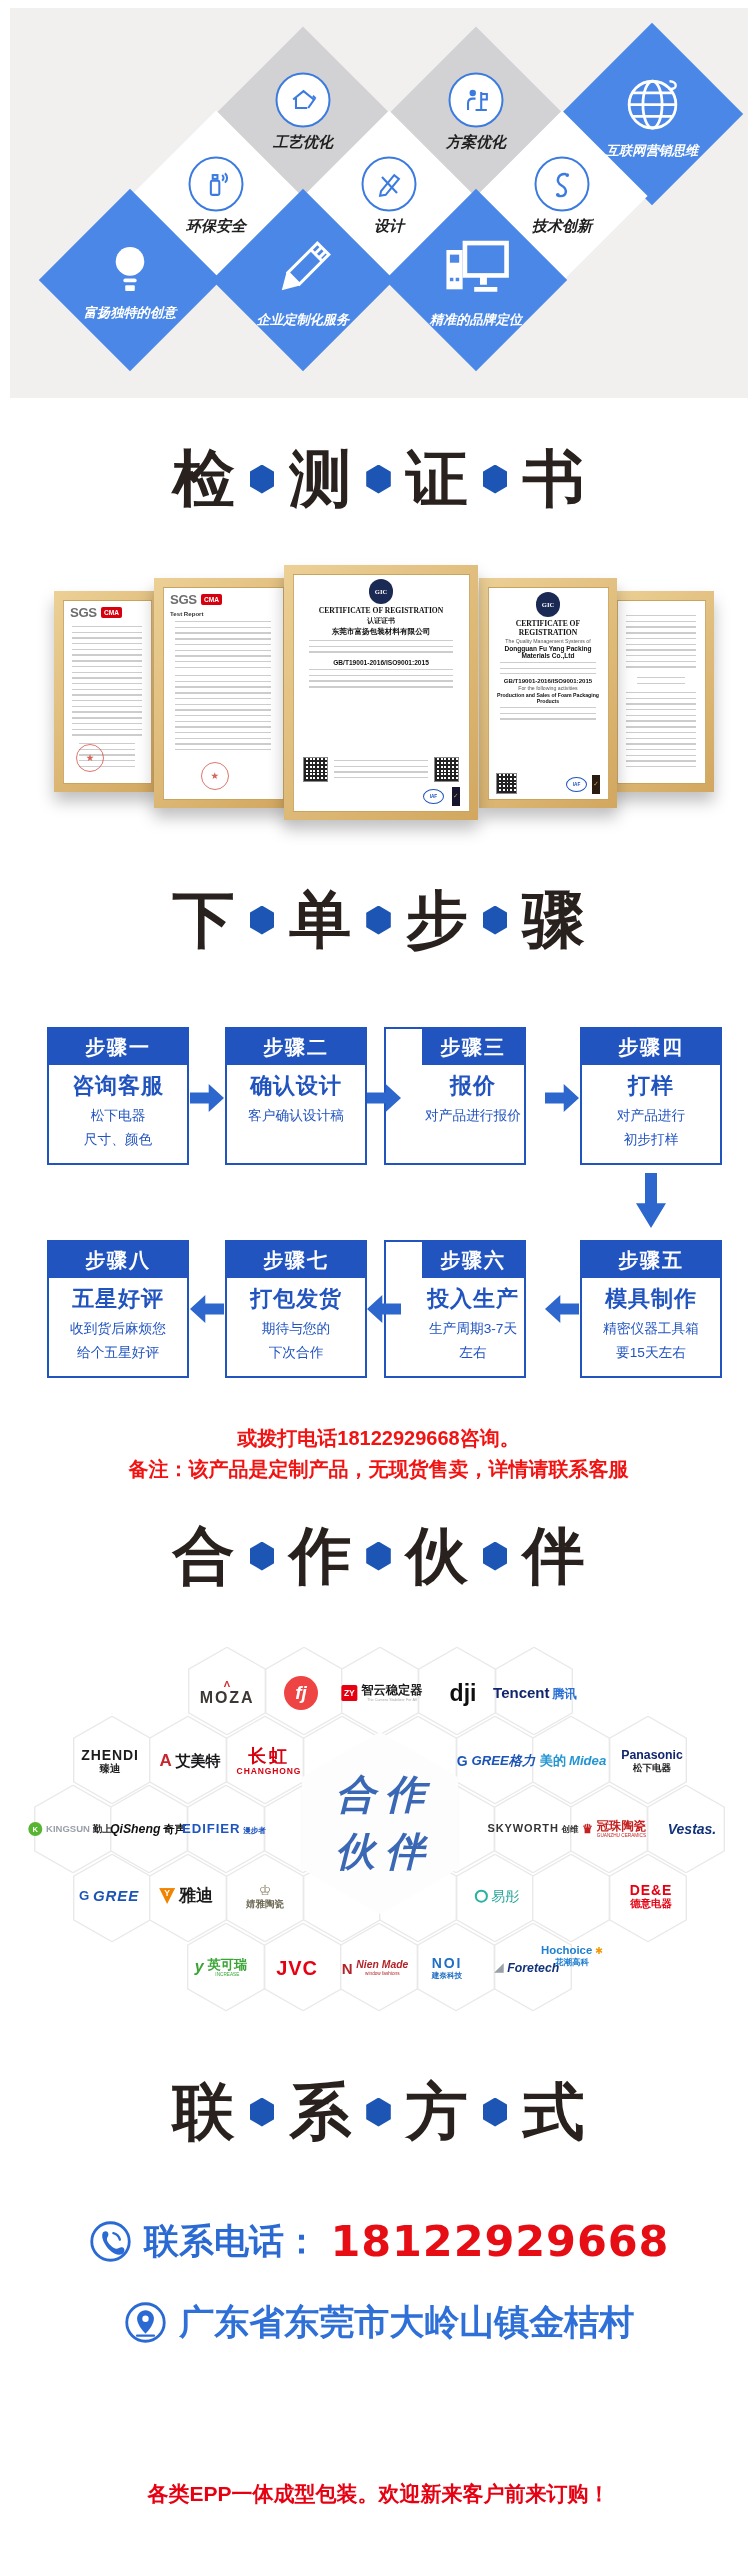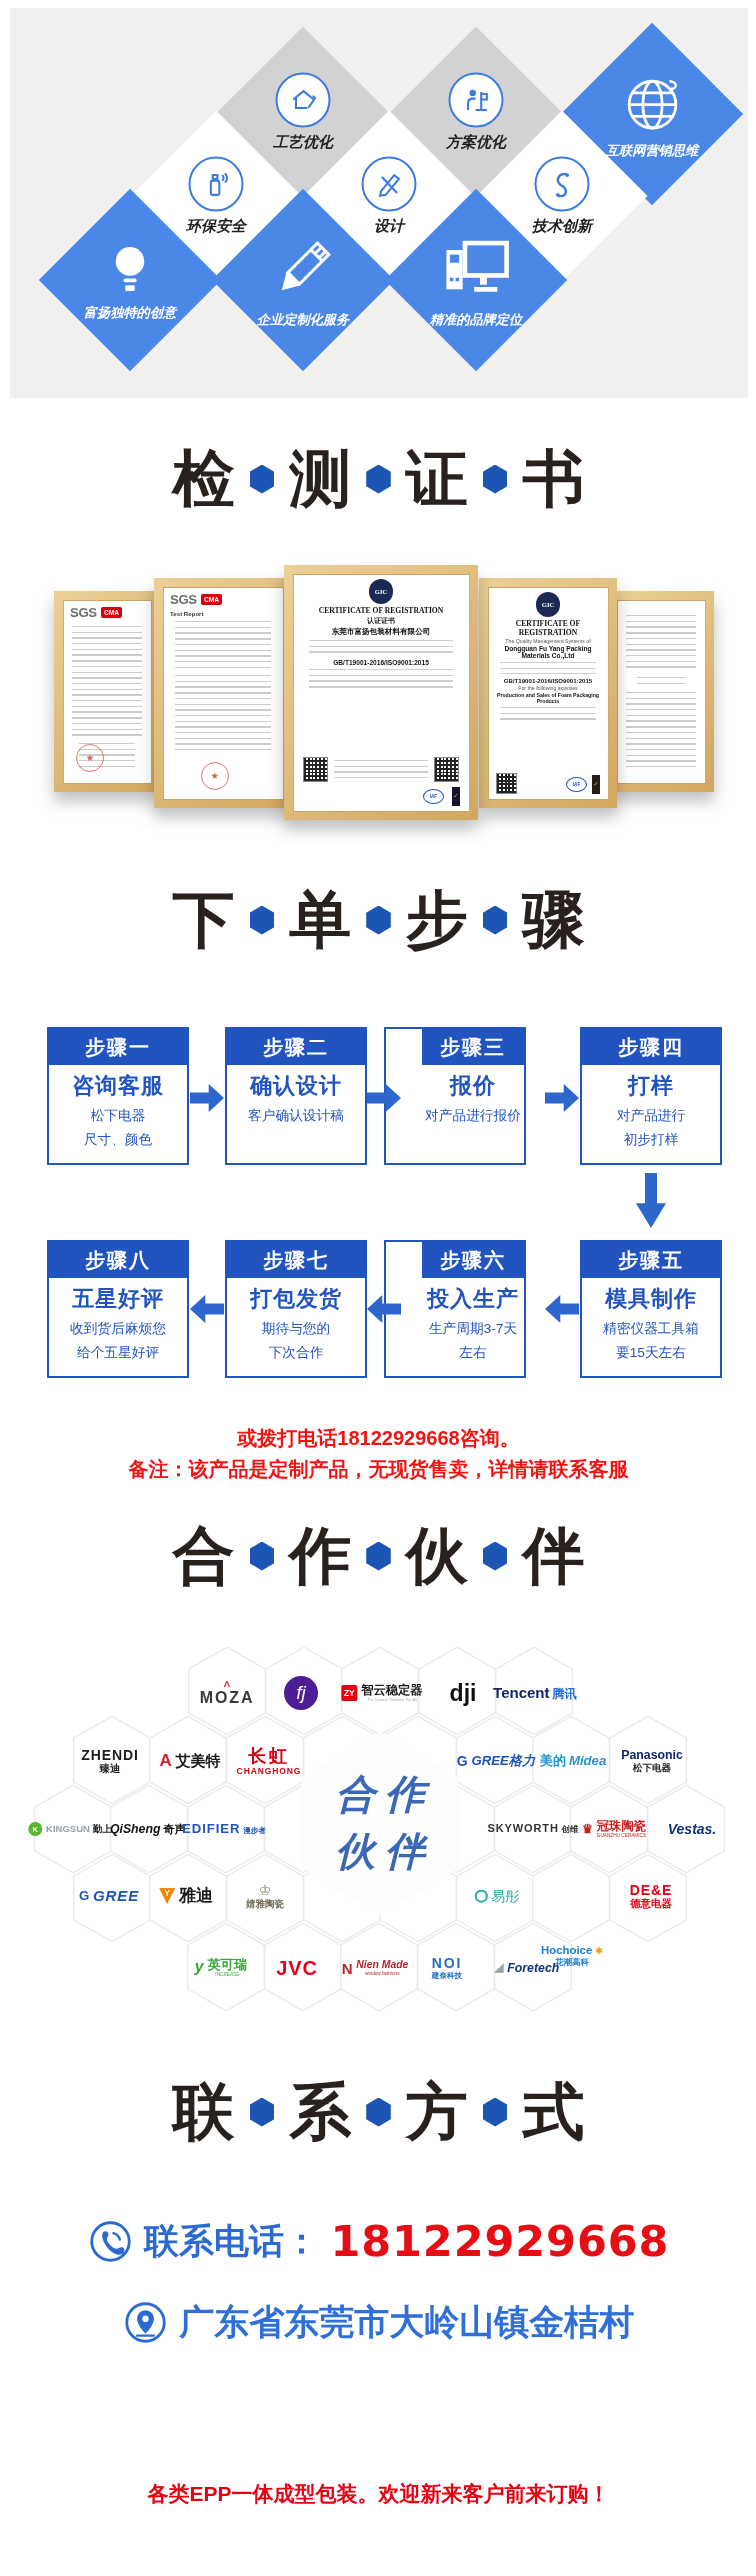--- a/index.html
+++ b/index.html
@@ -506,21 +506,21 @@
     <div>
         <div class="partner stack" style="left: 227px; top: 1693px;">
           <span style="color: rgb(207, 42, 42); font-size: 9.5px; font-weight: 800; line-height: 1.05;">Λ</span>
           <span class="p-col">
             <span class="p-row">
               <span style="color: rgb(61, 56, 53); font-size: 16px; font-weight: 800; letter-spacing: 1.9px; line-height: 1.05;">MOZA</span>
             </span>
           </span>
         </div>
         <div class="partner" style="left: 301px; top: 1693px;">
-          <span style="display: flex; align-items: center; justify-content: center; width: 34px; height: 34px; flex: 0 0 auto; color: rgb(255, 255, 255); font-weight: 400; font-size: 19px; font-style: italic; background: #4c1d95; border-radius: 50%;">fj</span>
+          <span style="display: flex; align-items: center; justify-content: center; width: 34px; height: 34px; flex: 0 0 auto; color: rgb(255, 255, 255); font-weight: 700; font-size: 19px; font-style: italic; background: #ef4444; border-radius: 50%;">fj</span>
         </div>
         <div class="partner" style="left: 382px; top: 1693px;">
           <span style="display: flex; align-items: center; justify-content: center; width: 16px; height: 16px; flex: 0 0 auto; color: rgb(255, 255, 255); font-weight: 800; font-size: 8.5px; background: rgb(230, 0, 18); border-radius: 1.9px;">ZY</span>
           <span class="p-col">
             <span class="p-row">
               <span style="color: rgb(26, 26, 26); font-size: 12.3px; font-weight: 800; line-height: 1.05;">智云稳定器</span>
             </span>
             <span style="color: rgb(170, 170, 170); font-size: 3.8px; line-height: 1.05;">The Camera Stabilizer For All</span>
           </span>
         </div>

